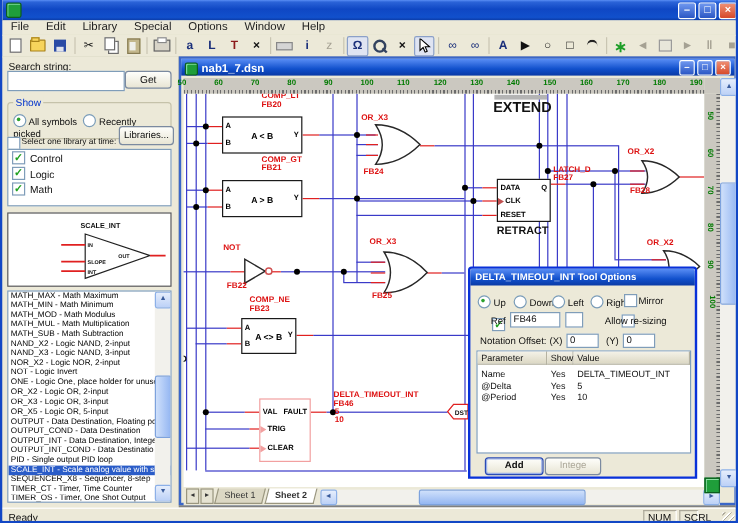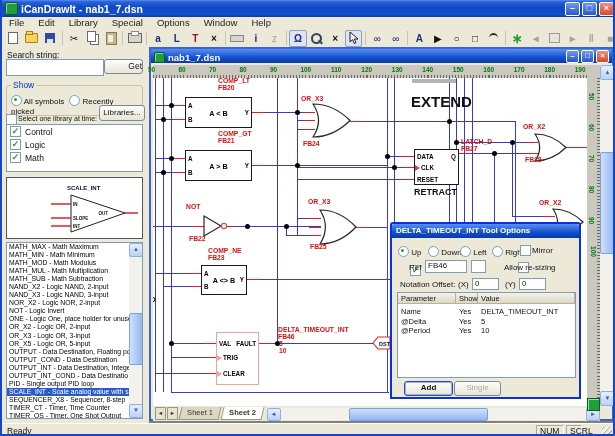--- a/index.html
+++ b/index.html
@@ -124,21 +124,20 @@
   #grip{position:absolute;right:1px;top:3px;width:10px;height:10px;
     background:repeating-linear-gradient(135deg,#fff 0 1px,#aca899 1px 2px,transparent 2px 4px);}
 </style>
 </head>
 <body>
 
 <div id="app">
 
   <div id="titlebar">
     <div class="appicon"></div>
-    <span>iCanDrawIt - nab1_7.dsn</span>
     <div class="winbtns">
       <div class="wbtn">–</div>
       <div class="wbtn">□</div>
       <div class="wbtn close">×</div>
     </div>
   </div>
 
   <div id="menubar">
       <div class="menu-item">File</div>
       <div class="menu-item">Edit</div>
@@ -250,21 +249,21 @@
         <span class="glyph-b">‖</span>
       </div>
       <div class="tbtn dis">
         <span>■</span>
       </div>
     </div>
 
   <div id="sidebar">
     <div class="abs" style="left:5px;top:3px;">Search string:</div>
     <input class="abs sunken" style="left: 4px; top: 12px; width: 92px; height: 13px; font-size: 8.5px;" value="">
-    <div class="abs xpbtn" style="left:102px;top:12px;width:37px;height:13px;line-height:13px;text-align:right;">Get</div>
+    <div class="abs xpbtn" style="left:102px;top:12px;width:37px;height:13px;line-height:13px;">Get</div>
 
     <div class="abs grpbox" style="left:4px;top:38px;width:135px;height:29px;"></div>
     <div class="grplabel" style="left:9px;top:33px;">Show</div>
     <div class="abs" id="show-options" style="left:9px;top:48px;width:130px;"><span style="margin-right: 5px; font-size: 8px;"><span class="rad on"></span><span> All symbols</span></span><span style="margin-right: 5px; font-size: 8px;"><span class="rad"></span><span> Recently picked</span></span></div>
 
     <span class="cb abs" style="left:4px;top:67px;"></span>
     <div class="abs" style="left:16px;top:68px;font-size:7px;">Select one library at time:</div>
     <div class="abs xpbtn" style="left:97px;top:58px;width:44px;height:14px;line-height:14px;font-size:8px;">Libraries...</div>
 
     <div class="abs sunken" id="liblist" style="left:4px;top:77px;width:135px;height:46px;">
@@ -508,21 +507,21 @@
             <div class="pinlbl" style="top: 8px; right: 2px;">FAULT</div>
             <div class="pinlbl" style="top: 22px; left: 6px;">TRIG</div>
             <div class="clkwedge" style="top: 22px; left: 0px; border-left: 5px solid rgb(242, 160, 160);"></div>
             <div class="pinlbl" style="top: 38px; left: 6px;">CLEAR</div>
             <div class="clkwedge" style="top: 38px; left: 0px; border-left: 5px solid rgb(242, 160, 160);"></div>
           </div>
           <div class="reflbl" style="left: 125px; top: 249px;">DELTA_TIMEOUT_INT</div>
           <div class="reflbl" style="left: 125px; top: 256px;">FB46</div>
           <div class="reflbl" style="left: 126px; top: 263px;">5</div>
           <div class="reflbl" style="left: 126px; top: 270px;">10</div>
-          <div class="anno" style="left: 258px; top: 15px; font-size: 15px;">EXTEND</div>
+          <div class="anno" style="left: 258px; top: 4px; font-size: 12px;">EXTEND</div>
           <div class="anno" style="left: 261px; top: 109px; font-size: 9px;">RETRACT</div>
           <div class="anno" style="left: -3px; top: 217px; font-size: 8px;">D</div>
           <div class="reflbl" style="left: 148px; top: 18px;">OR_X3</div>
           <div class="reflbl" style="left: 150px; top: 63px;">FB24</div>
           <div class="reflbl" style="left: 155px; top: 121px;">OR_X3</div>
           <div class="reflbl" style="left: 157px; top: 166px;">FB25</div>
           <div class="reflbl" style="left: 370px; top: 46px;">OR_X2</div>
           <div class="reflbl" style="left: 372px; top: 79px;">FB28</div>
           <div class="reflbl" style="left: 386px; top: 122px;">OR_X2</div>
           <div class="reflbl" style="left: 33px; top: 126px;">NOT</div>
@@ -582,21 +581,21 @@
         <div class="tcell" style="left: 83px; top: 14px;">DELTA_TIMEOUT_INT</div>
         <div class="tcell" style="left: 3px; top: 23.5px;">@Delta</div>
         <div class="tcell" style="left: 61px; top: 23.5px;">Yes</div>
         <div class="tcell" style="left: 83px; top: 23.5px;">5</div>
         <div class="tcell" style="left: 3px; top: 33px;">@Period</div>
         <div class="tcell" style="left: 61px; top: 33px;">Yes</div>
         <div class="tcell" style="left: 83px; top: 33px;">10</div>
       </div>
 
     <div class="dlgbtn xpbtn focus" style="left:12px;top:157px;width:47px;font-weight:bold;">Add</div>
-    <div class="dlgbtn xpbtn dis" style="left:62px;top:157px;width:45px;">Single</div>
+    <div class="dlgbtn xpbtn dis" style="left:62px;top:157px;width:45px;">Intege</div>
   </div>
 
   <div id="statusbar">
     <span class="abs" style="left:5px;top:2px;">Ready</span>
     <div class="spanel" style="left:534px;width:28px;">NUM</div>
     <div class="spanel" style="left:564px;width:16px;">SCRL</div>
     <div id="grip"></div>
   </div>
 </div>
 

